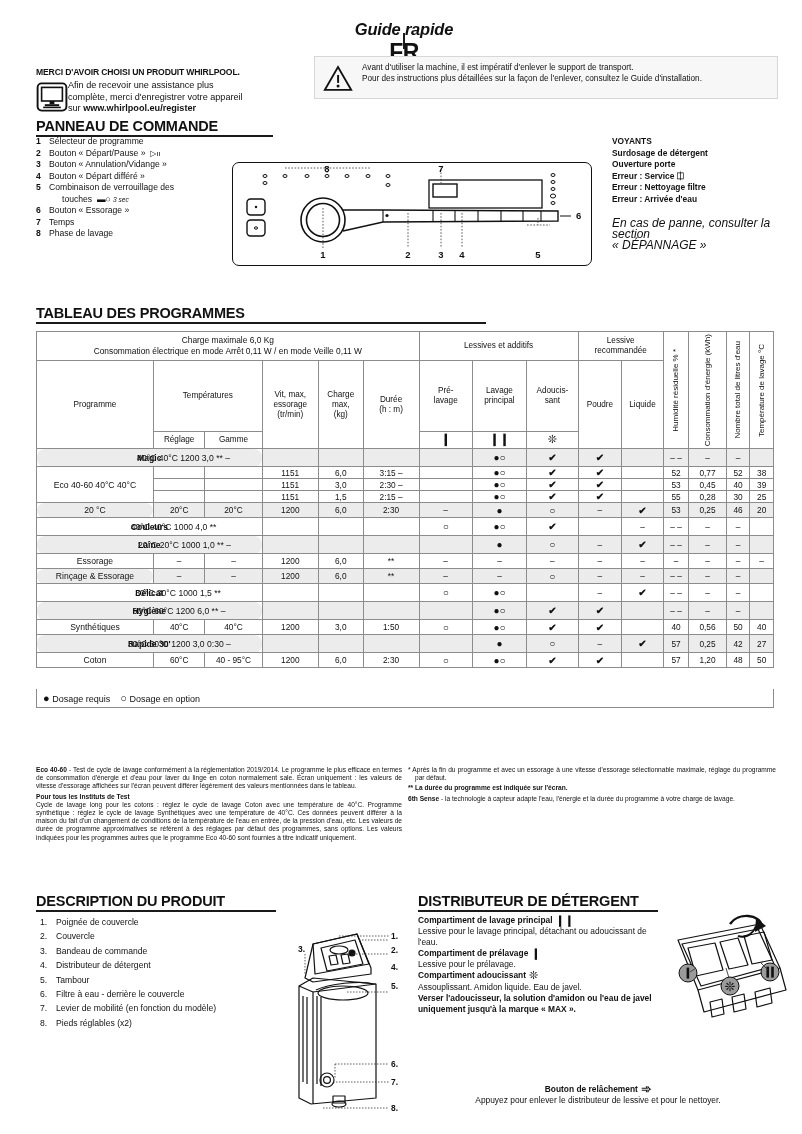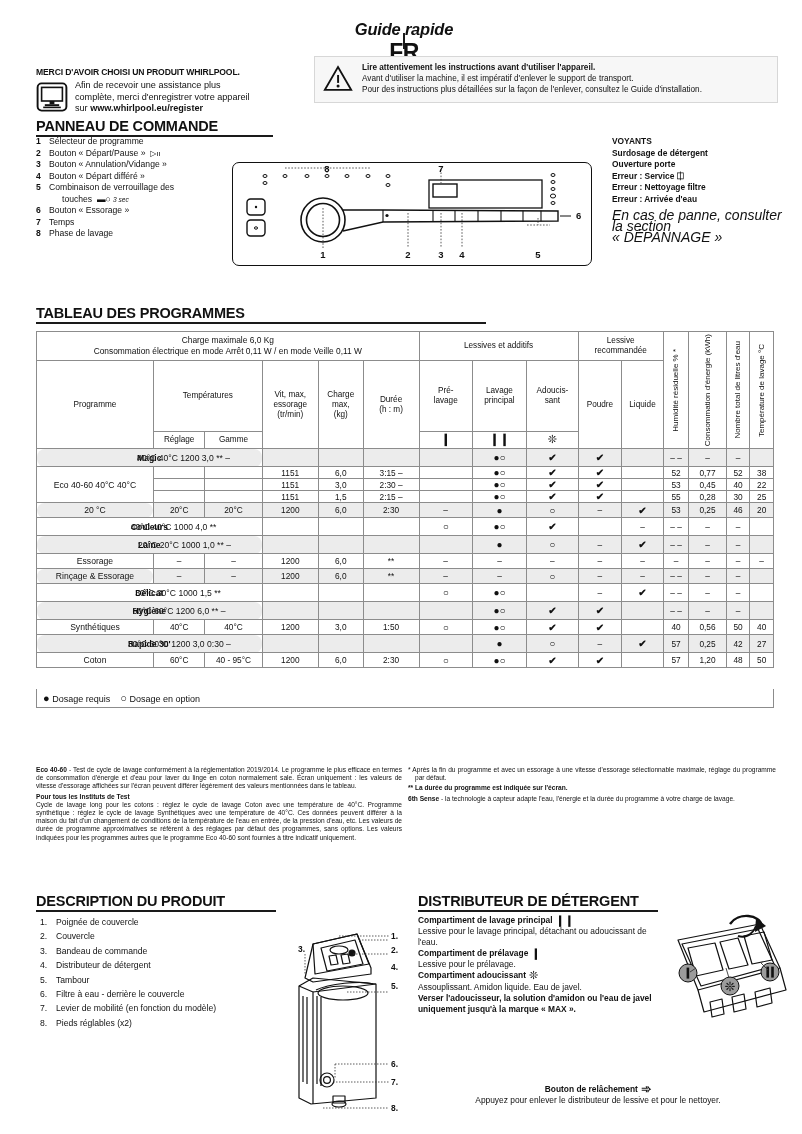--- a/index.html
+++ b/index.html
@@ -17,21 +17,21 @@
   
   .hdr { position:absolute; left:36px; top:20px; right:30px; height:30px; display:flex; align-items:center;flex-direction:column; }
   .hdr-title { font-size:16.5px; font-weight:bold; font-style:italic; letter-spacing:-0.2px; white-space:nowrap; }
   .hdr-rule { flex:1; height:2px; background:#1a1a1a; margin:0 14px 0 16px; position:relative; top:1px; }
   .hdr-rule:after { content:""; position:absolute; right:0; top:-7px; width:2px; height:16px; background:#1a1a1a; }
   .hdr-lang { font-size:23px; font-weight:bold; letter-spacing:-0.5px; }
 
   
   .thanks { position:absolute; left:36px; top:67px; width:280px; }
   .thanks-title { font-size:8.6px; font-weight:bold; letter-spacing:-0.15px; margin-bottom:3px; }
-  .thanks-row { display:flex; gap:7px; }
+  .thanks-row { display:flex; }
   .monitor-ico { width:32px; height:32px; flex:none; margin-top:1px; }
   .thanks-txt { font-size:9.1px; line-height:11.6px; }
   .thanks-txt b { font-weight:bold; }
 
   
   .warnbox { position:absolute; left:314px; top:56px; width:464px; border:1px solid #d7d7d7;
              background:#f7f7f7; padding:5px 8px 6px 8px; display:flex; gap:9px; }
   .warn-ico { width:30px; height:27px; flex:none; margin-top:3px; }
   .warn-txt { font-size:8.2px; line-height:11.2px; }
   .warn-txt .b { font-weight:bold; display:block; }
@@ -44,21 +44,21 @@
   .panneau-h { position:absolute; left:36px; top:118px; width:237px; }
   .panel-list { position:absolute; left:36px; top:136px; width:215px; font-size:8.6px; line-height:11.2px; }
   .panel-list .li { display:flex; gap:5px; margin-bottom:0.4px; }
   .panel-list .n { font-weight:bold; width:8px; flex:none; text-align:left; }
   .panel-list .t { flex:1; }
   .panel-sub { padding-left:26px; }
 
   .panel-dia { position:absolute; left:232px; top:162px; width:360px; height:104px;
                border:1.4px solid #111; border-radius:7px; background:#fff; }
   .voyants { position:absolute; left:612px; top:136px; width:180px; font-size:8.4px; line-height:11.6px; font-weight:bold; }
-  .voyants .note { font-weight:normal; font-style:italic; line-height:11px; margin-top:4px; font-size:14px;}
+  .voyants .note { font-weight:normal; font-style:italic; line-height:11px; margin-top:12px; font-size:12px;}
 
   
   .tab-h { position:absolute; left:36px; top:305px; width:450px; }
   table.prog { position:absolute; left:36px; top:331px; width:738px; border-collapse:collapse;
                font-size:8.3px; }
   table.prog td, table.prog th { border:0.8px solid #8c8c8c; padding:0; text-align:center; vertical-align:middle; font-weight:normal; }
   table.prog .hd { font-size:8.2px; line-height:10px; padding:2px 1px; }
   table.prog .topbar { font-size:8.4px; line-height:11px; padding:3px 0; }
   .rowname { font-weight:bold; font-size:8.6px; padding:2px 16px !important;border-radius:8px; }
   .alt { background:#ececec; }
@@ -123,21 +123,20 @@
     </div>
   </div>
 
   <div class="warnbox">
     <svg class="warn-ico" viewBox="0 0 34 30">
       <path d="M17 2 L32 28 L2 28 Z" fill="none" stroke="#111" stroke-width="2"></path>
       <rect x="16" y="11" width="2.2" height="9" fill="#111"></rect>
       <circle cx="17.1" cy="23.4" r="1.7" fill="#111"></circle>
     </svg>
     <div class="warn-txt">
-      <span class="b">Lire attentivement les instructions avant d'utiliser l'appareil.</span>
       <span>Avant d'utiliser la machine, il est impératif d'enlever le support de transport.</span><br>
       <span>Pour des instructions plus détaillées sur la façon de l'enlever, consultez le Guide d'installation.</span>
     </div>
   </div>
 
   <div class="panneau-h">
     <div class="sect-title">PANNEAU DE COMMANDE</div>
     <div class="sect-rule"></div>
   </div>
 
@@ -405,21 +404,21 @@
           <td>3,0</td>
           <td>2:30 –</td>
           <td></td>
           <td><span style="font-size:10px">●</span><span style="font-size:10px">○</span></td>
           <td><span class="chk">✔</span></td>
           <td><span class="chk">✔</span></td>
           <td></td>
           <td>53</td>
           <td>0,45</td>
           <td>40</td>
-          <td>22</td>
+          <td>39</td>
         </tr>
         <tr>
           <td></td>
           <td></td>
           <td>1151</td>
           <td>1,5</td>
           <td>2:15 –</td>
           <td></td>
           <td><span style="font-size:10px">●</span><span style="font-size:10px">○</span></td>
           <td><span class="chk">✔</span></td>

